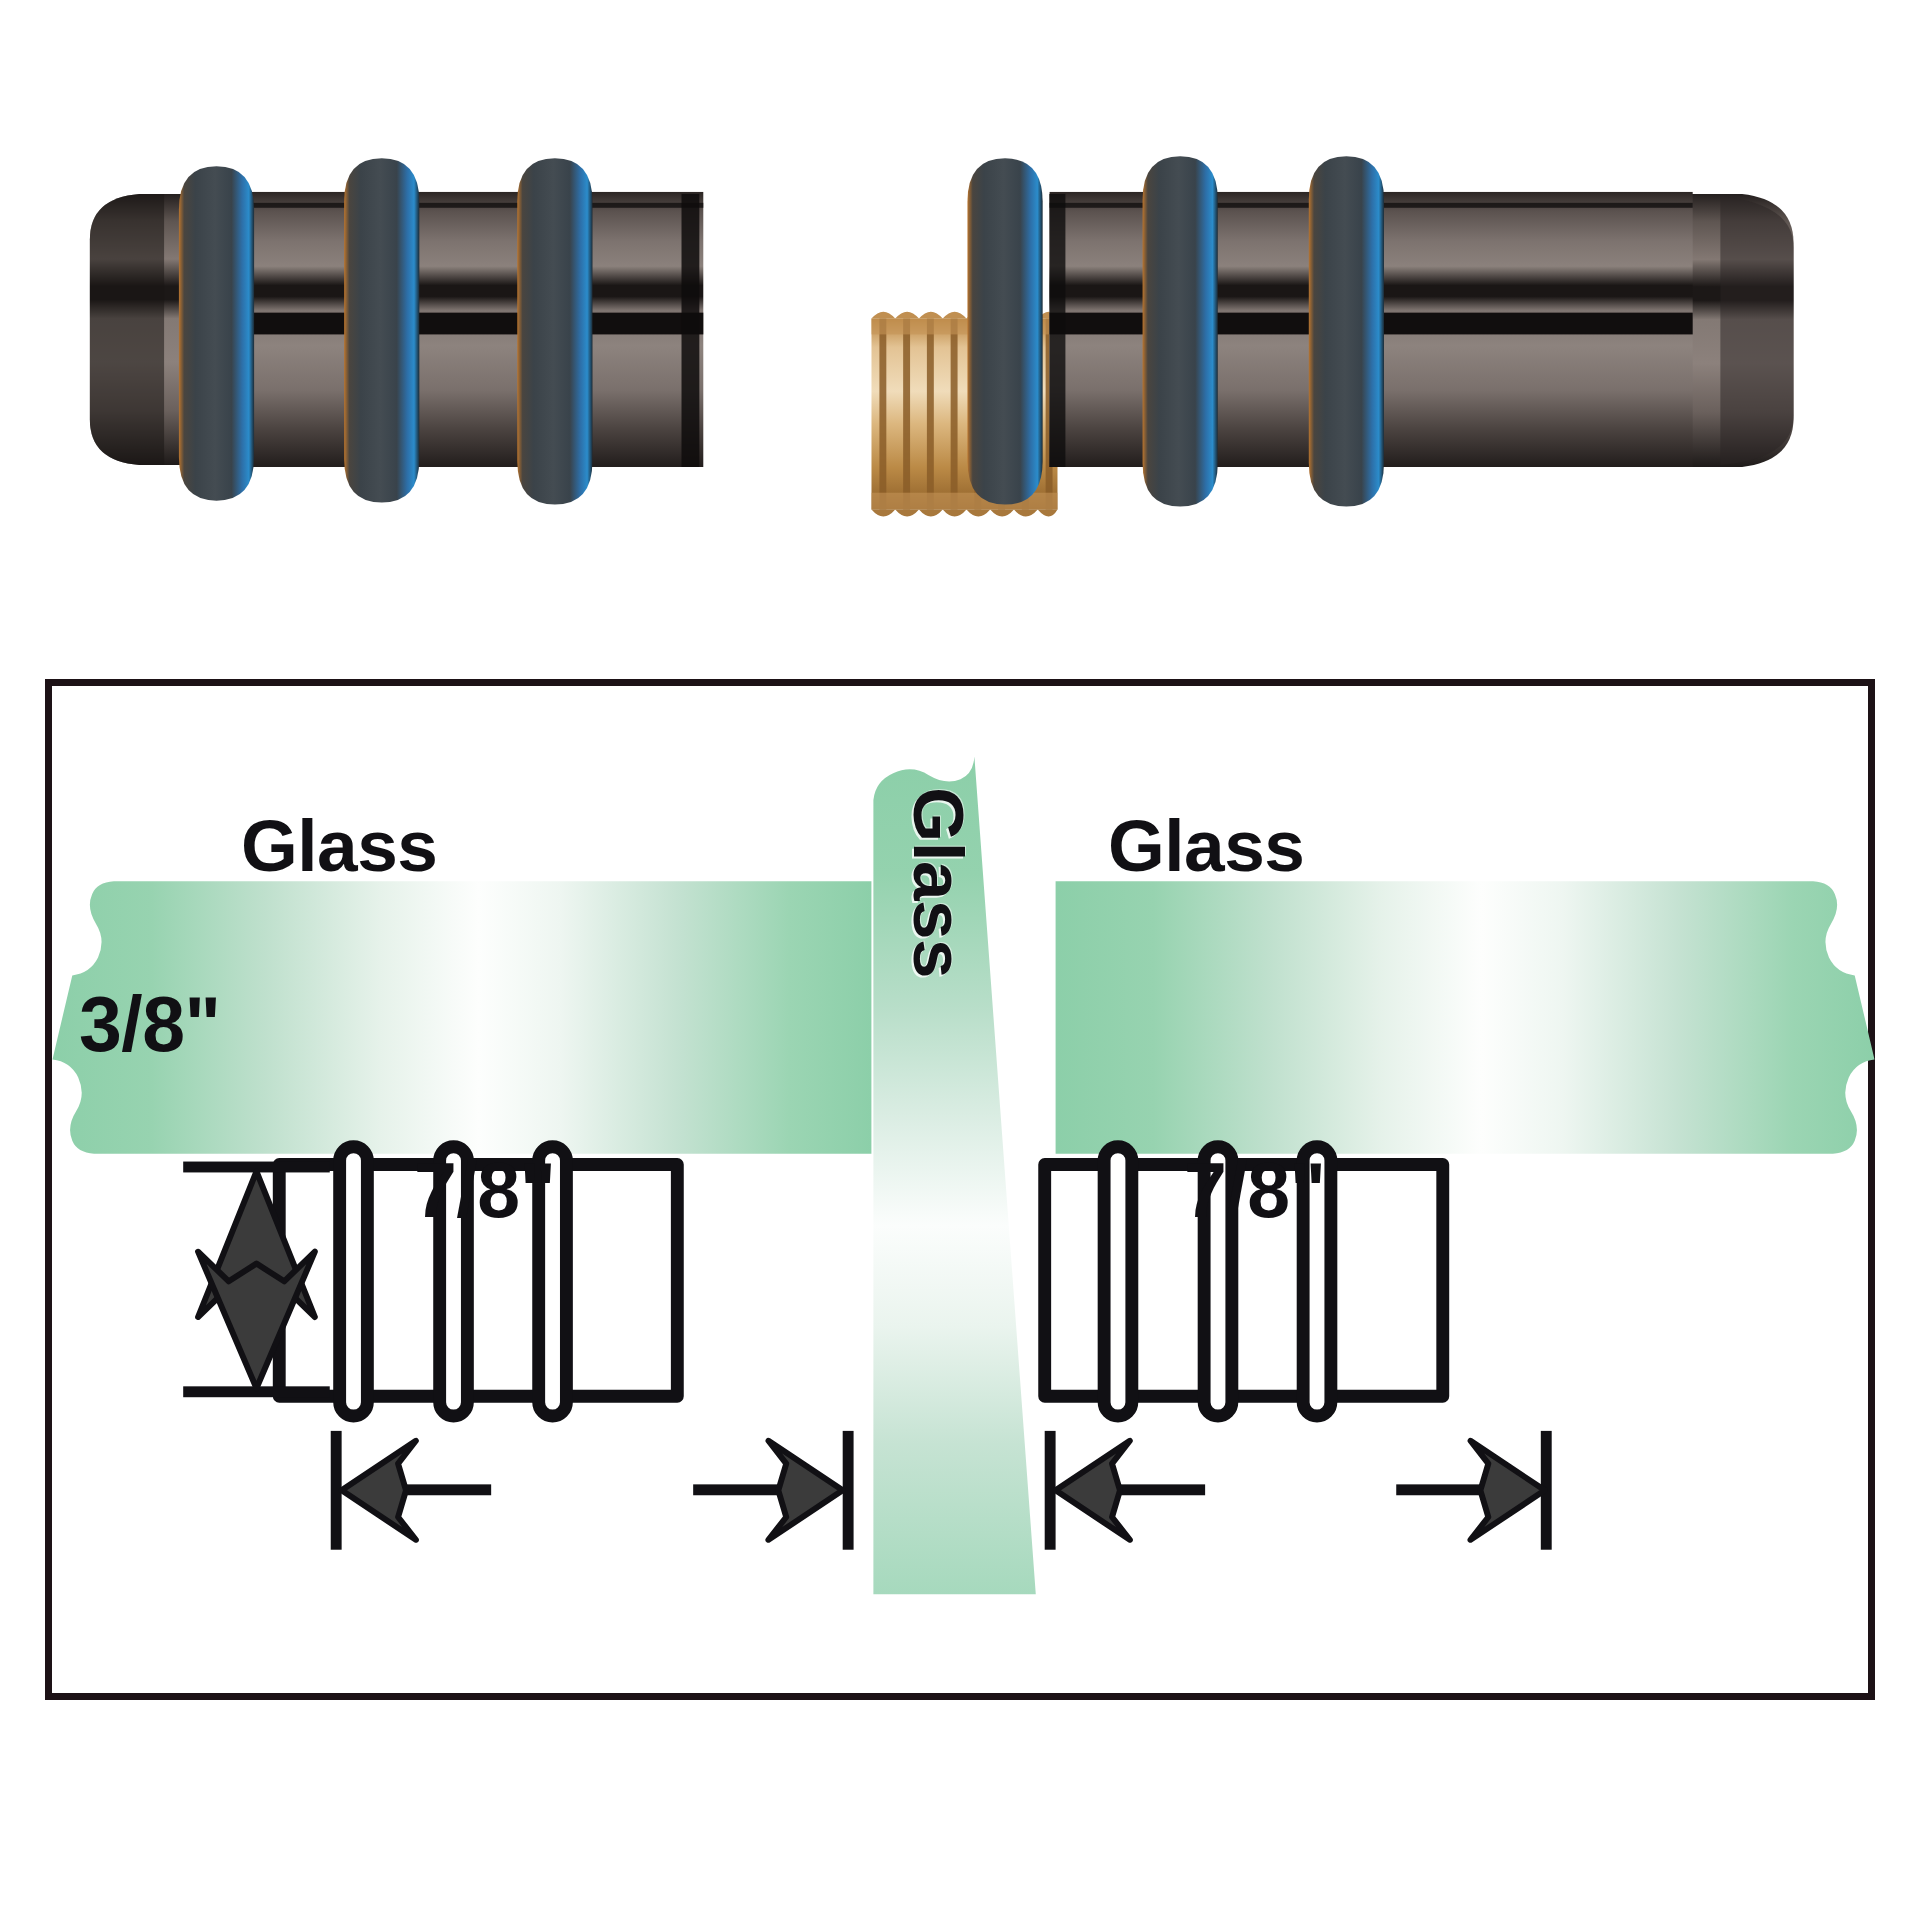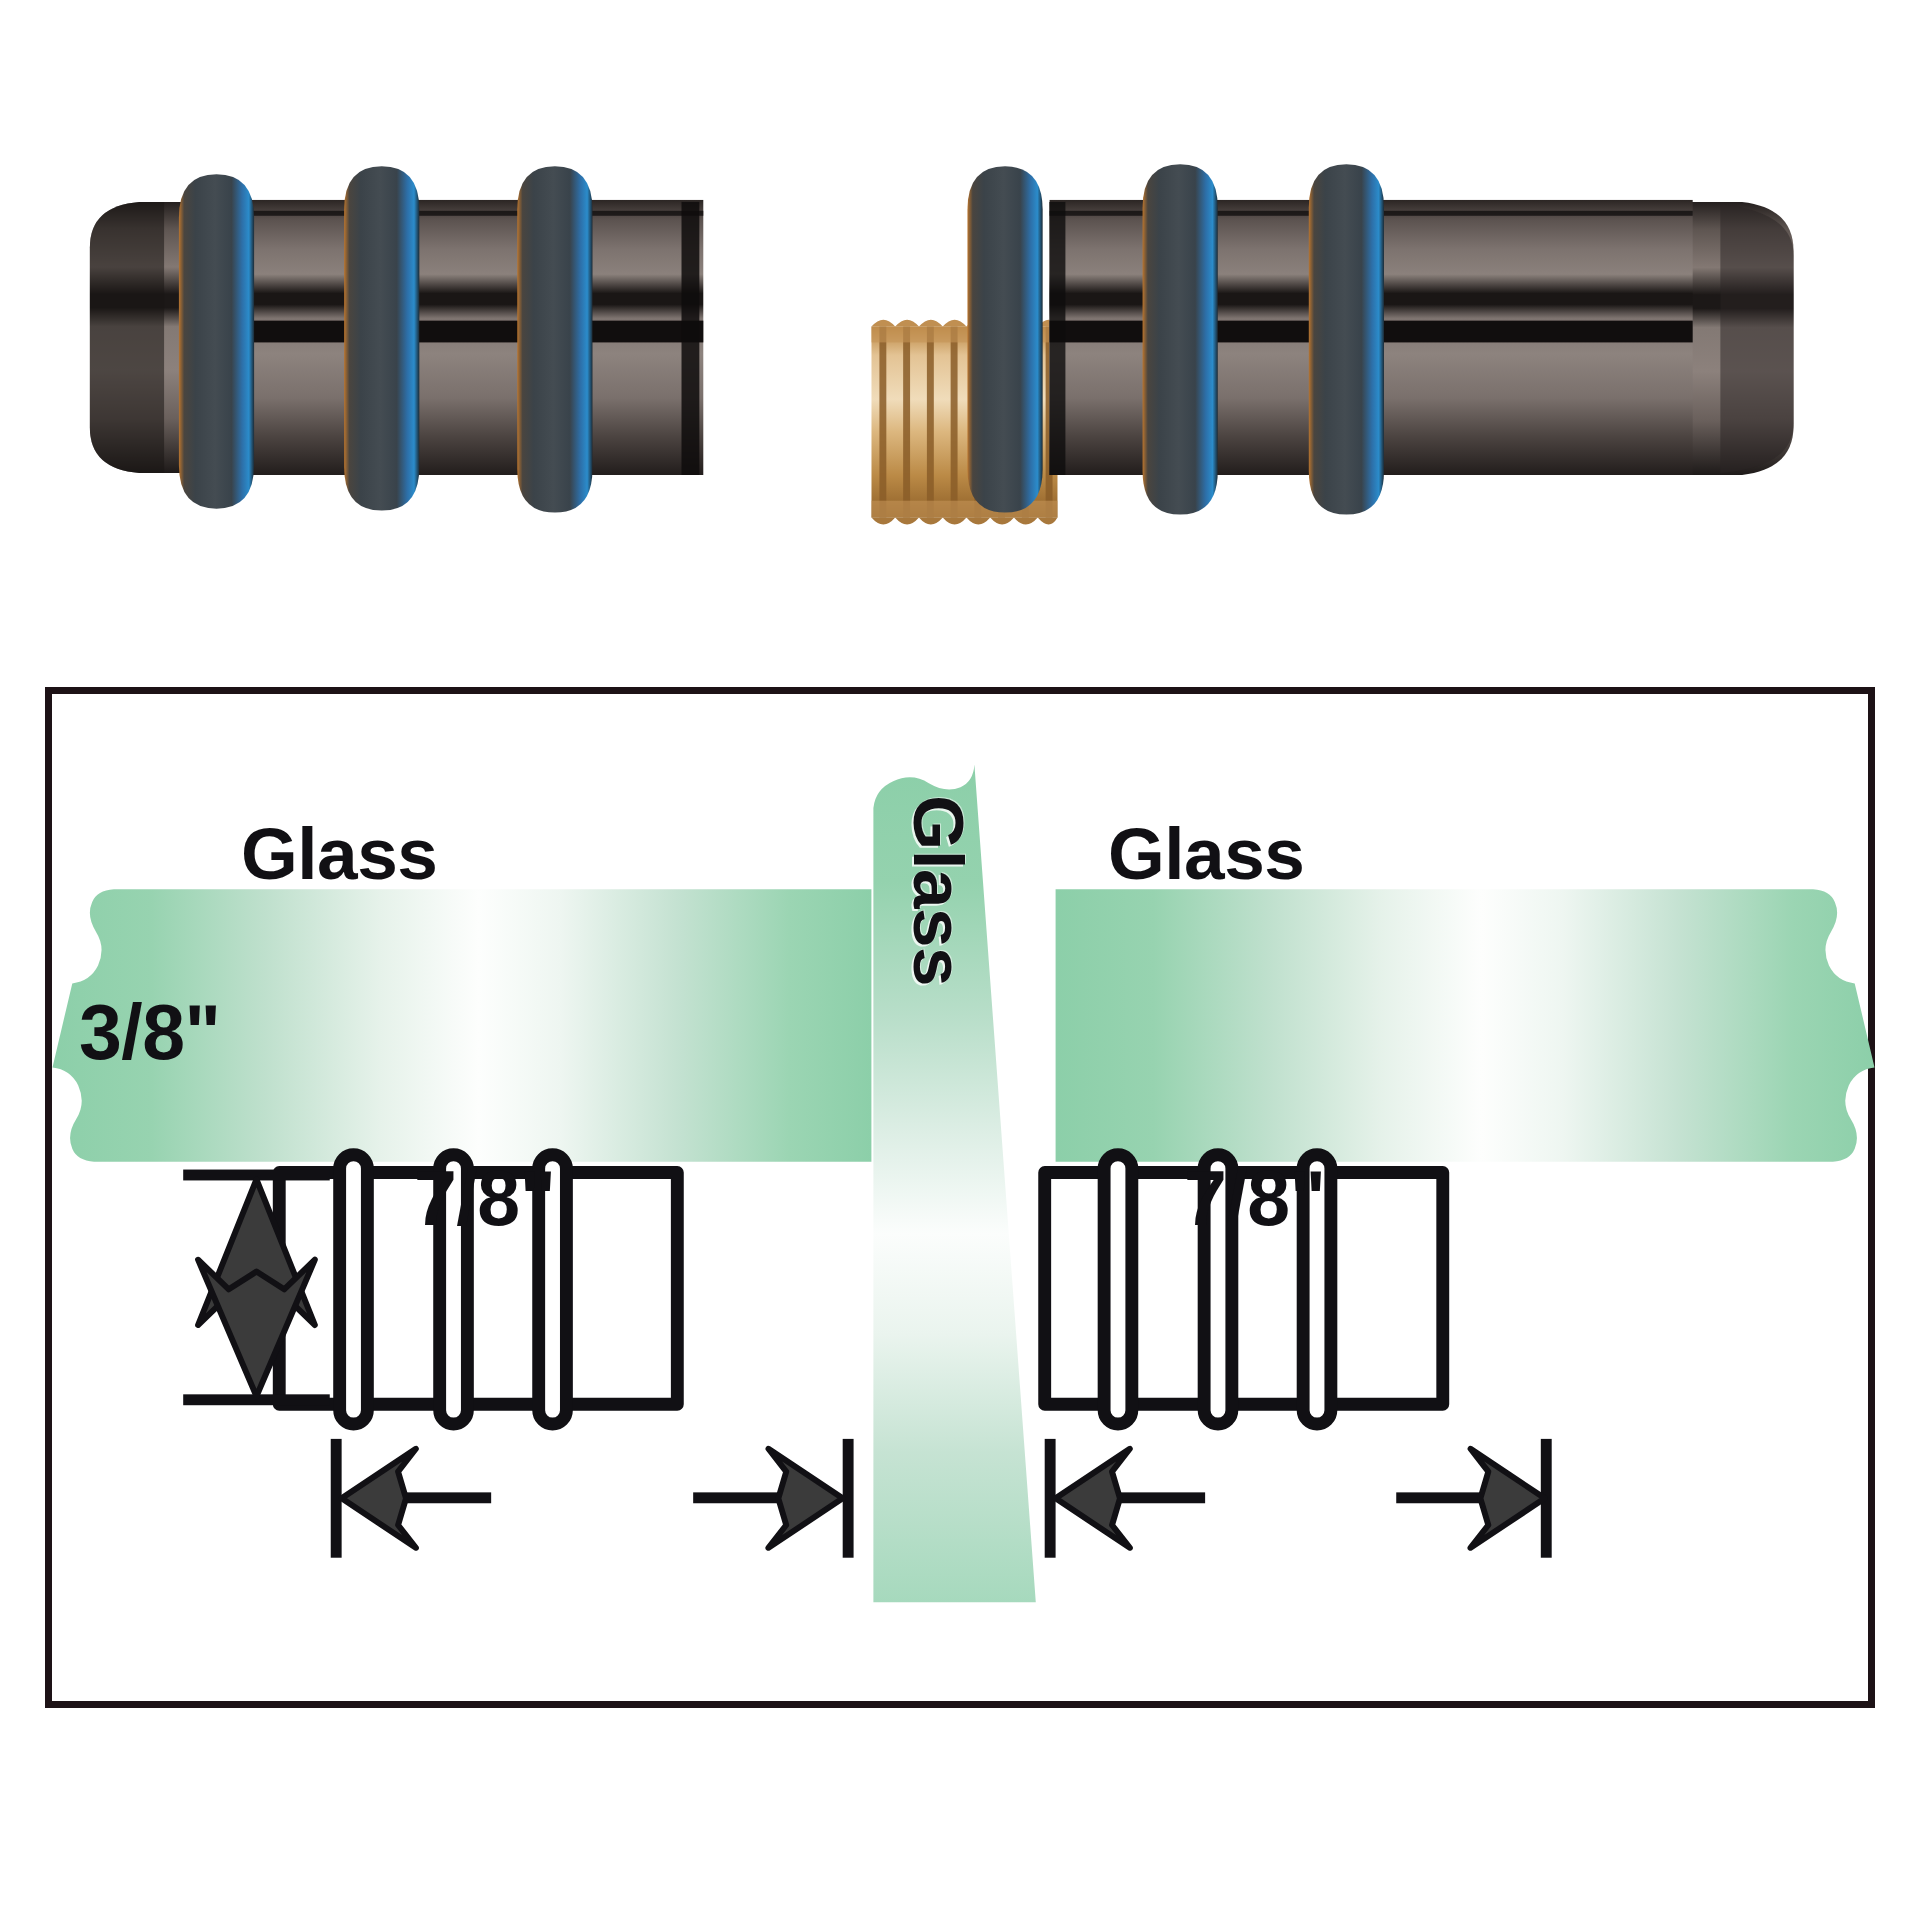--- a/index.html
+++ b/index.html
@@ -3,21 +3,21 @@
 <meta charset="utf-8">
 <style>
   html,body{margin:0;padding:0;background:#ffffff;}
   body{
     width:1927px;height:1927px;
     font-family:"Liberation Sans", sans-serif;
     background:#ffffff;
     overflow:hidden;
     position:relative;
   }
-  #stage{position:absolute;left:0;top:8px;width:1927px;height:1416px;background:#fff;}
+  #stage{position:absolute;left:0;top:0;width:1927px;height:1416px;background:#fff;}
 
   
   #photo{position:absolute;left:0;top:0;width:1927px;height:653px;}
   #photo svg{display:block;width:1927px;height:653px;}
 
   
   #frame{
     position:absolute;
     left:45px;top:679px;
     width:1830px;height:1021px;

